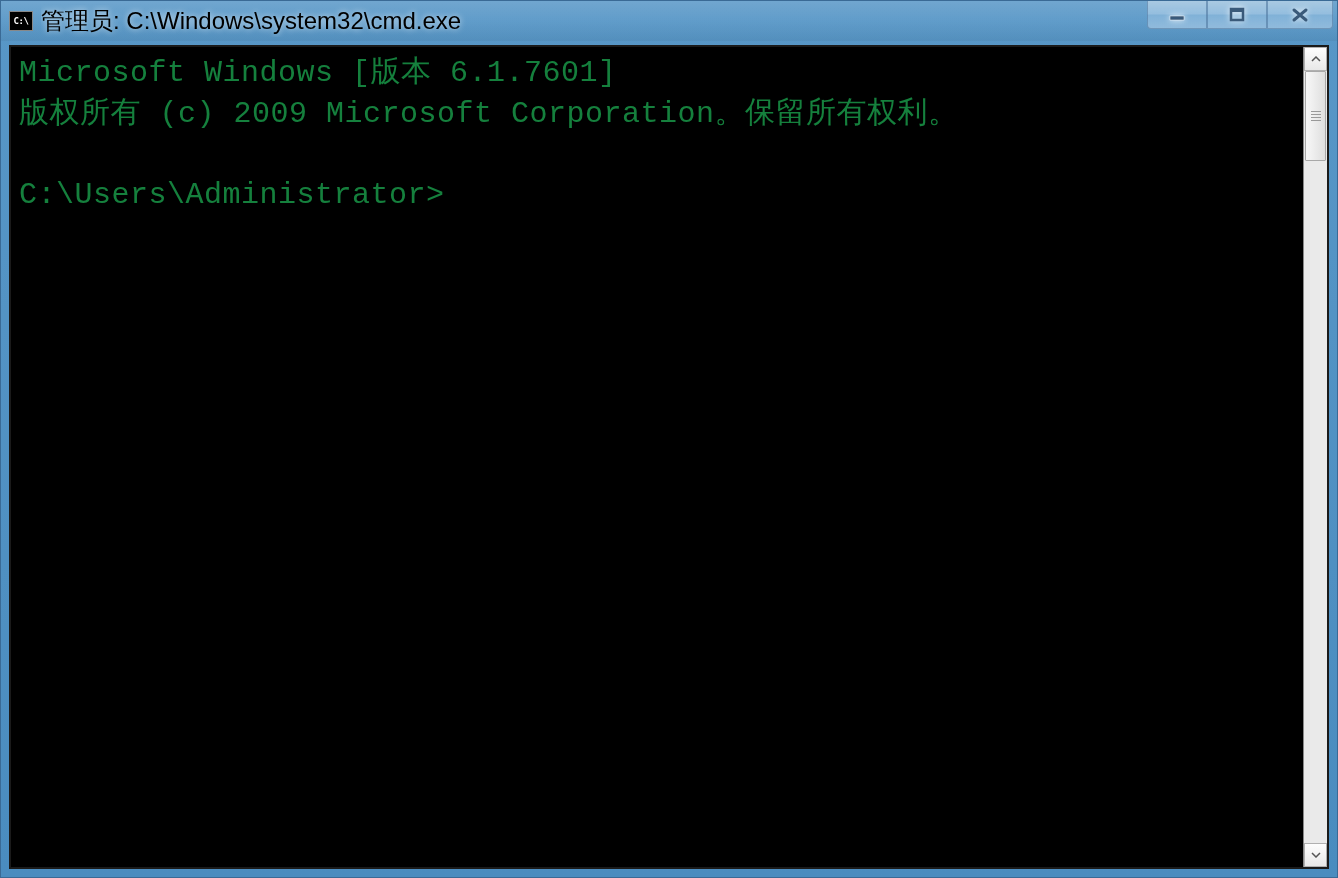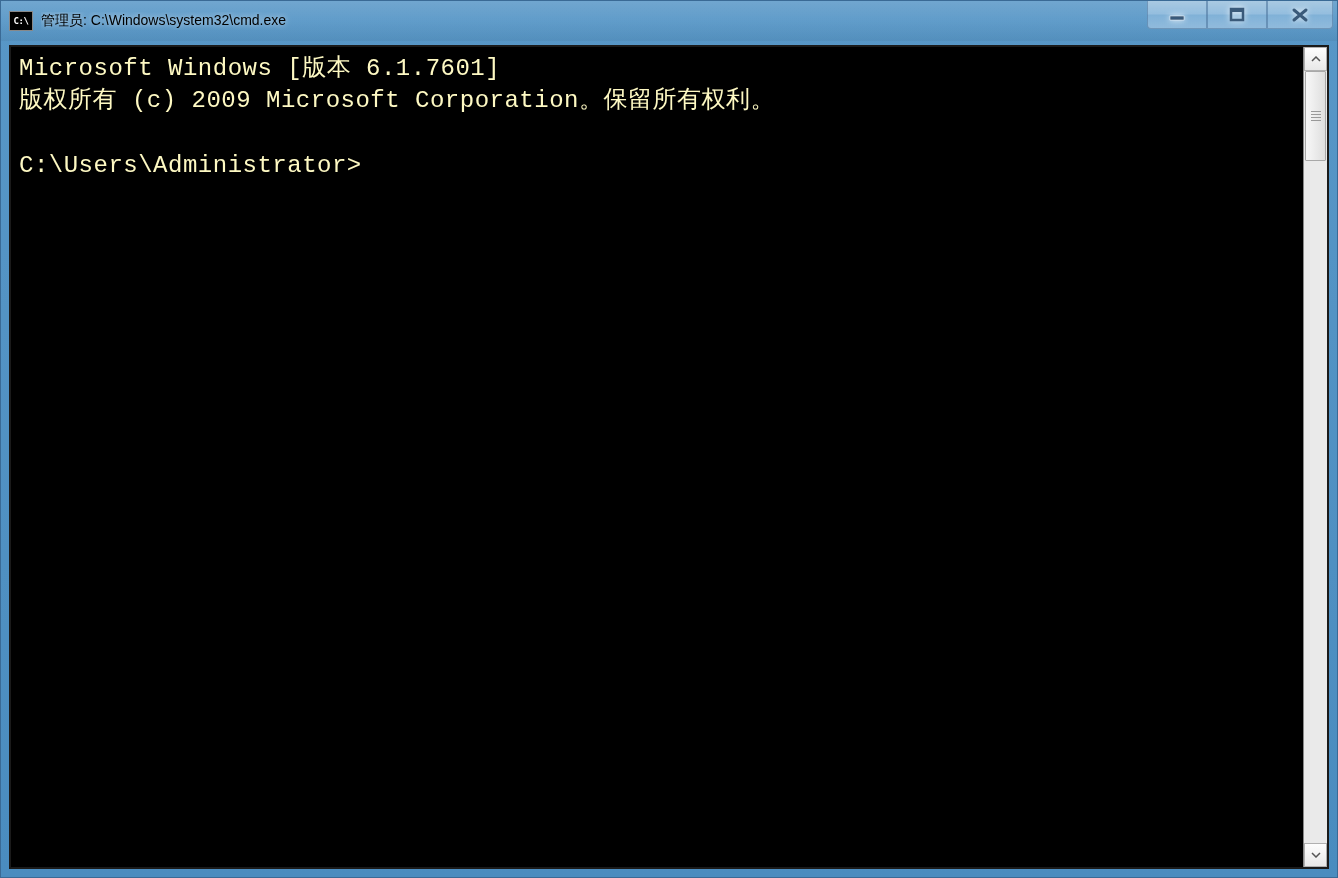--- a/index.html
+++ b/index.html
@@ -53,21 +53,21 @@
     .app-icon-text {
       color: #fff;
       font-size: 9px;
       font-family: "Consolas", monospace;
       font-weight: bold;
       letter-spacing: -0.5px;
     }
 
     .title-text {
       color: #000;
-      font-size: 14px;
+      font-size: 24px;
       flex: 1;
       white-space: nowrap;
       overflow: hidden;
       text-shadow: 0 0 6px rgba(255,255,255,0.8);
     }
 
     .window-controls {
       display: flex;
       gap: 0;
       height: 100%;
@@ -105,23 +105,23 @@
       background: #000;
       border: 2px solid #1a1a1a;
       display: flex;
       position: relative;
     }
 
     .console-content {
       flex: 1;
       padding: 6px 8px;
       font-family: "NSimSun", "SimSun", "Consolas", "Courier New", monospace;
-      font-size: 24px;
+      font-size: 30px;
       line-height: 1.35;
-      color: #fef9c3;
+      color: #15803d;
       white-space: pre;
       overflow: hidden;
       letter-spacing: 0.5px;
     }
 
     .scrollbar {
       width: 24px;
       background: #f0f0f0;
       display: flex;
       flex-direction: column;

